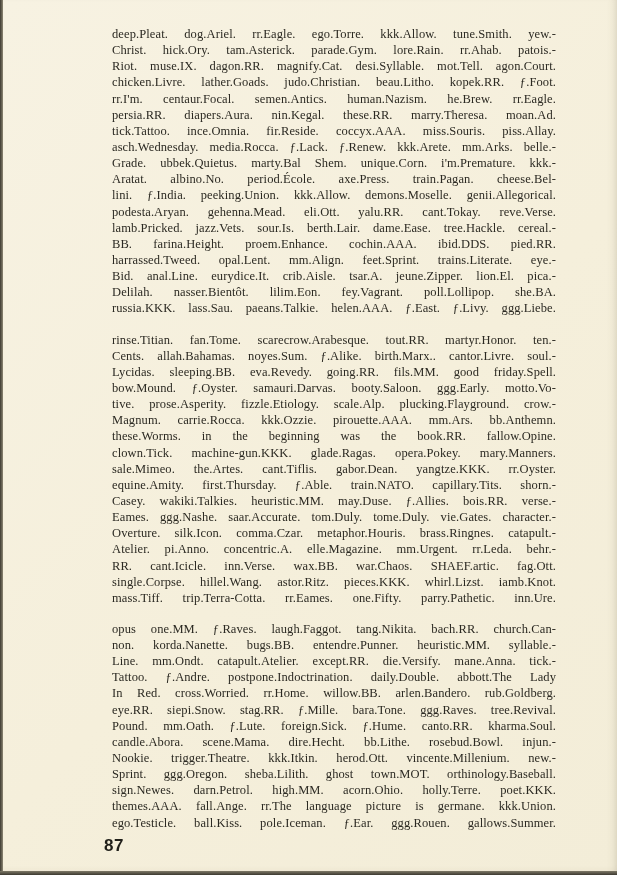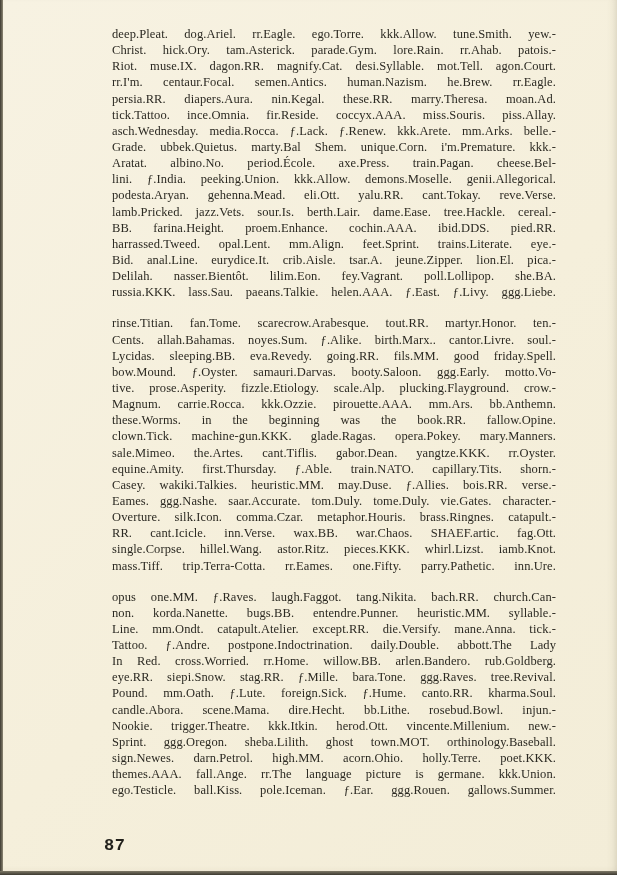--- a/index.html
+++ b/index.html
@@ -51,37 +51,38 @@
     text-align-last: justify;
     -moz-text-align-last: justify;
     white-space: normal;
     overflow: hidden;
     height: 16.15px;
   }
   .page-number {
     position: absolute;
     left: 104px;
     top: 836px;
-    font-family: Liberation Mono, monospace;
+    font-family: Liberation Sans, sans-serif;
     font-weight: 700;
     font-size: 17px;
     letter-spacing: 0.5px;
     color: #201f1a;
     text-align: right;
   }
 </style>
 </head>
 <body>
 
 <div class="page">
   <div class="text-block">
       <div class="paragraph">
         <div class="line">deep.Pleat. dog.Ariel. rr.Eagle. ego.Torre. kkk.Allow. tune.Smith. yew.-</div>
         <div class="line">Christ. hick.Ory. tam.Asterick. parade.Gym. lore.Rain. rr.Ahab. patois.-</div>
         <div class="line">Riot. muse.IX. dagon.RR. magnify.Cat. desi.Syllable. mot.Tell. agon.Court.</div>
+        <div class="line">chicken.Livre. lather.Goads. judo.Christian. beau.Litho. kopek.RR. ƒ.Foot.</div>
         <div class="line">rr.I'm. centaur.Focal. semen.Antics. human.Nazism. he.Brew. rr.Eagle.</div>
         <div class="line">persia.RR. diapers.Aura. nin.Kegal. these.RR. marry.Theresa. moan.Ad.</div>
         <div class="line">tick.Tattoo. ince.Omnia. fir.Reside. coccyx.AAA. miss.Souris. piss.Allay.</div>
         <div class="line">asch.Wednesday. media.Rocca. ƒ.Lack. ƒ.Renew. kkk.Arete. mm.Arks. belle.-</div>
         <div class="line">Grade. ubbek.Quietus. marty.Bal Shem. unique.Corn. i'm.Premature. kkk.-</div>
         <div class="line">Aratat. albino.No. period.École. axe.Press. train.Pagan. cheese.Bel-</div>
         <div class="line">lini. ƒ.India. peeking.Union. kkk.Allow. demons.Moselle. genii.Allegorical.</div>
         <div class="line">podesta.Aryan. gehenna.Mead. eli.Ott. yalu.RR. cant.Tokay. reve.Verse.</div>
         <div class="line">lamb.Pricked. jazz.Vets. sour.Is. berth.Lair. dame.Ease. tree.Hackle. cereal.-</div>
         <div class="line">BB. farina.Height. proem.Enhance. cochin.AAA. ibid.DDS. pied.RR.</div>
@@ -97,20 +98,21 @@
         <div class="line">bow.Mound. ƒ.Oyster. samauri.Darvas. booty.Saloon. ggg.Early. motto.Vo-</div>
         <div class="line">tive. prose.Asperity. fizzle.Etiology. scale.Alp. plucking.Flayground. crow.-</div>
         <div class="line">Magnum. carrie.Rocca. kkk.Ozzie. pirouette.AAA. mm.Ars. bb.Anthemn.</div>
         <div class="line">these.Worms. in the beginning was the book.RR. fallow.Opine.</div>
         <div class="line">clown.Tick. machine-gun.KKK. glade.Ragas. opera.Pokey. mary.Manners.</div>
         <div class="line">sale.Mimeo. the.Artes. cant.Tiflis. gabor.Dean. yangtze.KKK. rr.Oyster.</div>
         <div class="line">equine.Amity. first.Thursday. ƒ.Able. train.NATO. capillary.Tits. shorn.-</div>
         <div class="line">Casey. wakiki.Talkies. heuristic.MM. may.Duse. ƒ.Allies. bois.RR. verse.-</div>
         <div class="line">Eames. ggg.Nashe. saar.Accurate. tom.Duly. tome.Duly. vie.Gates. character.-</div>
         <div class="line">Overture. silk.Icon. comma.Czar. metaphor.Houris. brass.Ringnes. catapult.-</div>
+        <div class="line">Atelier. pi.Anno. concentric.A. elle.Magazine. mm.Urgent. rr.Leda. behr.-</div>
         <div class="line">RR. cant.Icicle. inn.Verse. wax.BB. war.Chaos. SHAEF.artic. fag.Ott.</div>
         <div class="line">single.Corpse. hillel.Wang. astor.Ritz. pieces.KKK. whirl.Lizst. iamb.Knot.</div>
         <div class="line">mass.Tiff. trip.Terra-Cotta. rr.Eames. one.Fifty. parry.Pathetic. inn.Ure.</div>
       </div>
       <div class="paragraph">
         <div class="line">opus one.MM. ƒ.Raves. laugh.Faggot. tang.Nikita. bach.RR. church.Can-</div>
         <div class="line">non. korda.Nanette. bugs.BB. entendre.Punner. heuristic.MM. syllable.-</div>
         <div class="line">Line. mm.Ondt. catapult.Atelier. except.RR. die.Versify. mane.Anna. tick.-</div>
         <div class="line">Tattoo. ƒ.Andre. postpone.Indoctrination. daily.Double. abbott.The Lady</div>
         <div class="line">In Red. cross.Worried. rr.Home. willow.BB. arlen.Bandero. rub.Goldberg.</div>

